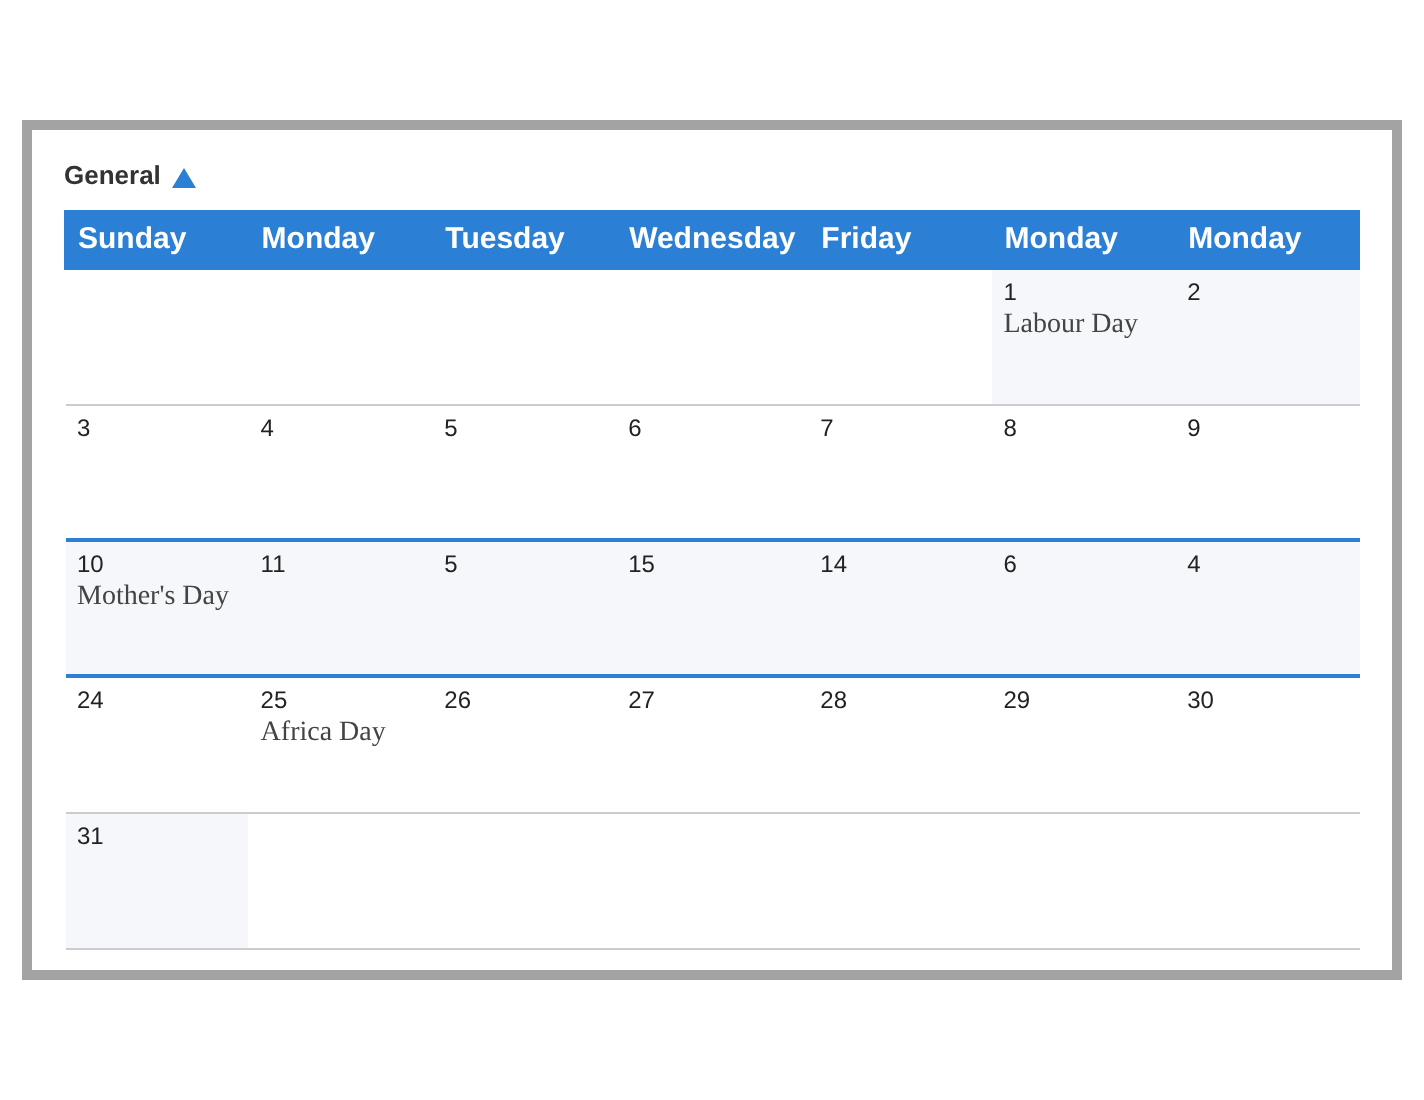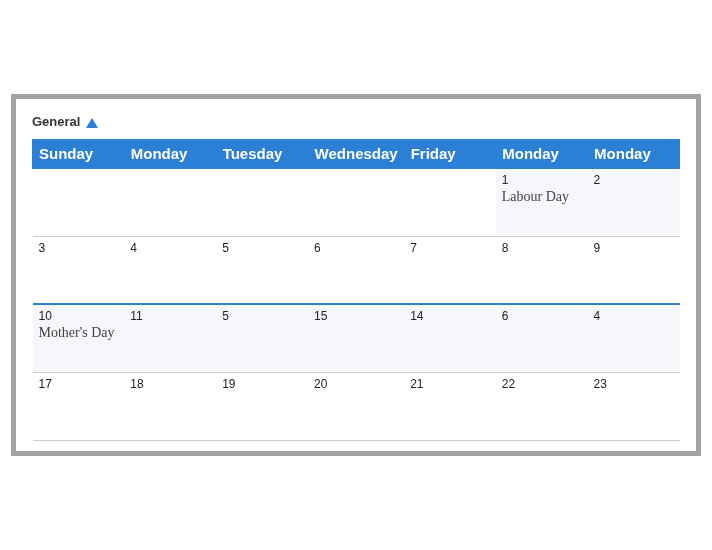--- a/index.html
+++ b/index.html
@@ -192,38 +192,50 @@
           <td>
             <span class="day-num">14</span>
           </td>
           <td>
             <span class="day-num">6</span>
           </td>
           <td>
             <span class="day-num">4</span>
           </td>
         </tr>
+        <tr class="week-row-blue">
+          <td>
+            <span class="day-num">24</span>
+          </td>
+          <td>
+            <span class="day-num">25</span>
+            <span class="holiday">Africa Day</span>
+          </td>
+          <td>
+            <span class="day-num">26</span>
+          </td>
+          <td>
+            <span class="day-num">27</span>
+          </td>
+          <td>
+            <span class="day-num">28</span>
+          </td>
+          <td>
+            <span class="day-num">29</span>
+          </td>
+          <td>
+            <span class="day-num">30</span>
+          </td>
+        </tr>
         <tr>
           <td>
-            <span class="day-num">17</span>
-          </td>
-          <td>
-            <span class="day-num">18</span>
-          </td>
-          <td>
-            <span class="day-num">19</span>
-          </td>
-          <td>
-            <span class="day-num">20</span>
-          </td>
-          <td>
-            <span class="day-num">21</span>
-          </td>
-          <td>
-            <span class="day-num">22</span>
-          </td>
-          <td>
-            <span class="day-num">23</span>
-          </td>
+            <span class="day-num">31</span>
+          </td>
+          <td class="empty-cell"></td>
+          <td class="empty-cell"></td>
+          <td class="empty-cell"></td>
+          <td class="empty-cell"></td>
+          <td class="empty-cell"></td>
+          <td class="empty-cell"></td>
         </tr>
       </tbody>
   </table>
 </div>
 
 </body></html>

